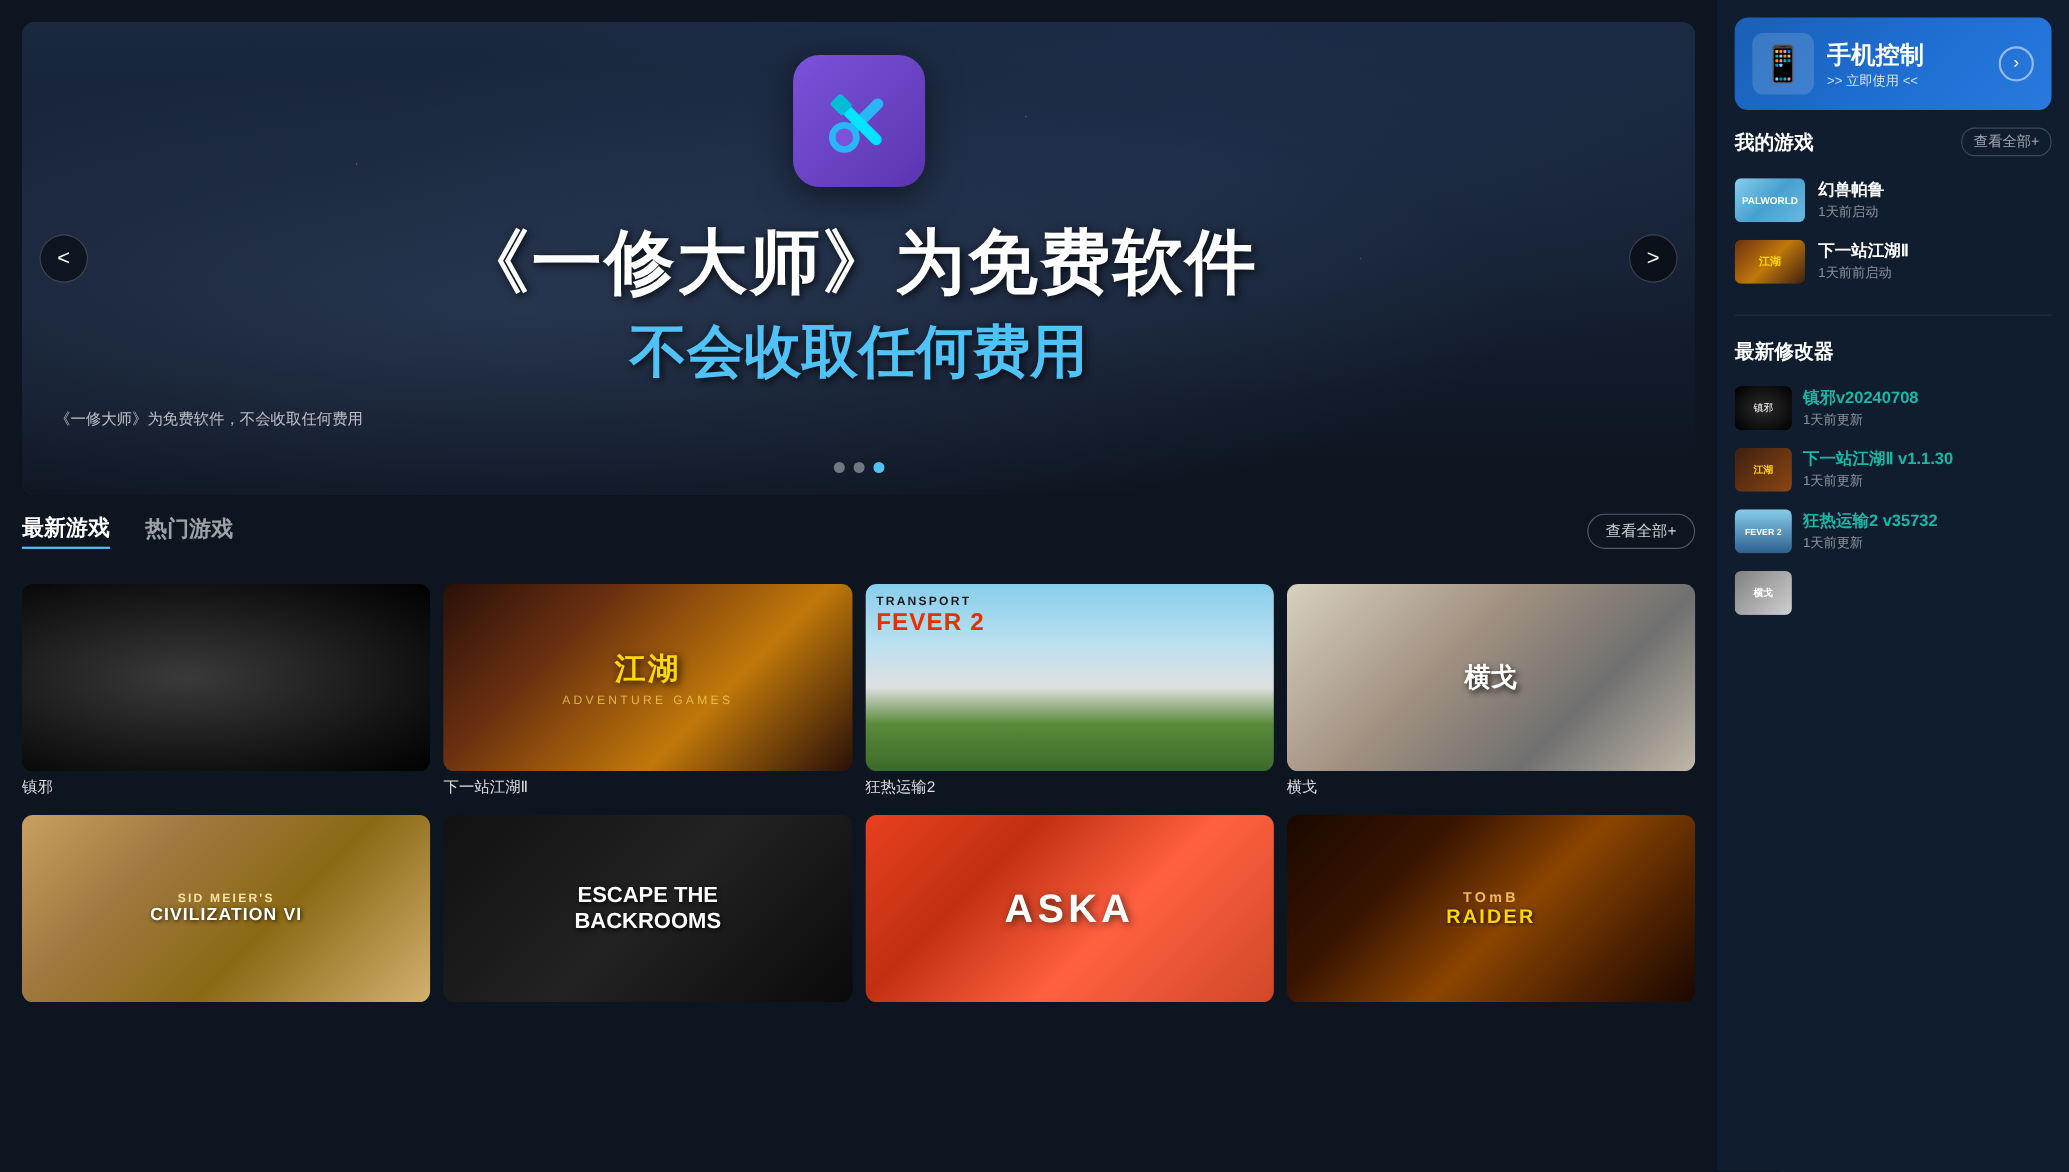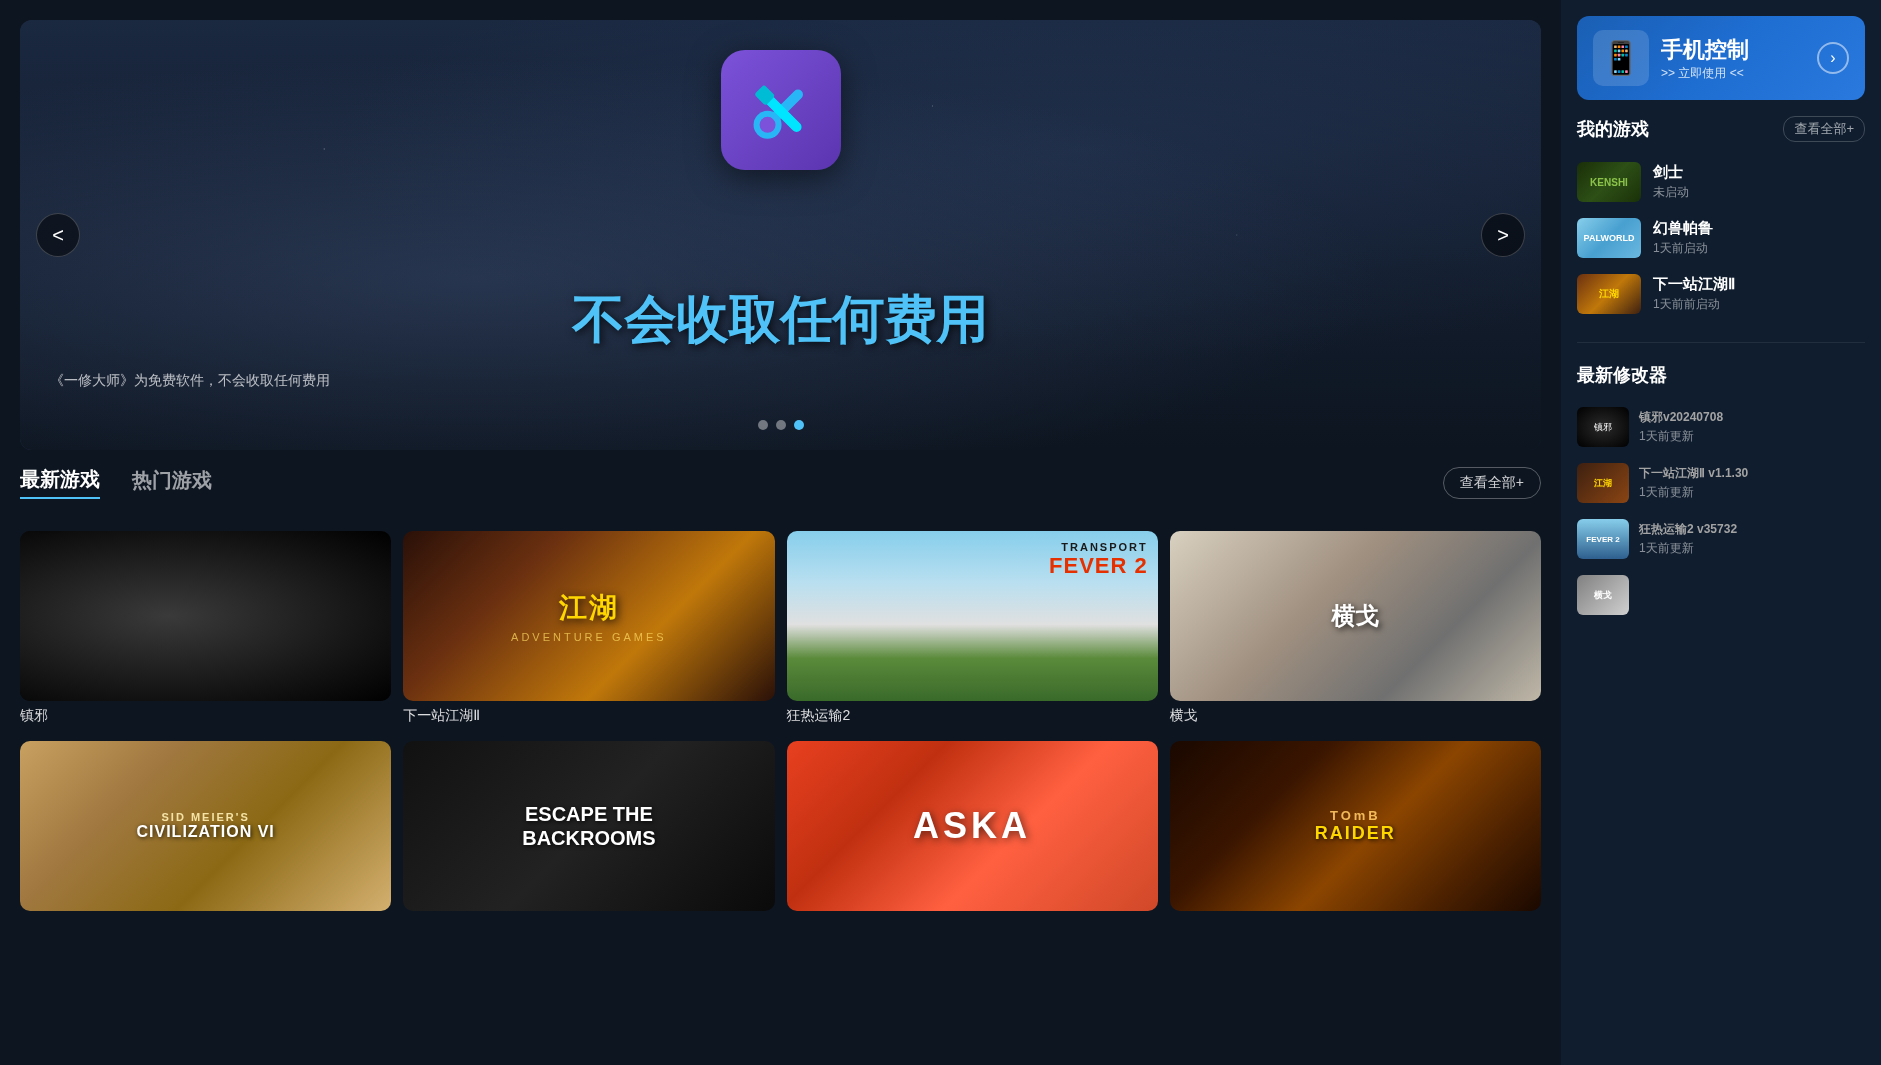--- a/index.html
+++ b/index.html
@@ -349,23 +349,23 @@
     .mod-thumb-1 { background: linear-gradient(135deg, #1a1a2e 0%, #2d2d2d 100%); }
     .mod-thumb-2 { background: linear-gradient(135deg, #3d2010 0%, #8B4513 100%); }
     .mod-thumb-3 { background: linear-gradient(135deg, #0a1628 0%, #2e5f8e 100%); }
     .mod-thumb-4 { background: linear-gradient(135deg, #808080 0%, #d0d0d0 100%); }
 
     .modifier-info {
       flex: 1;
     }
 
     .modifier-name {
-      font-size: 12px;
+      font-size: 15px;
       font-weight: 600;
-      color: #a3a3a3;
+      color: #14b8a6;
     }
 
     .modifier-date {
       font-size: 12px;
       color: rgba(255,255,255,0.5);
       margin-top: 2px;
     }
 
     
     .divider {
@@ -418,20 +418,21 @@
             <circle cx="20" cy="41" r="8" fill="#7B52D9"></circle>
           </g>
 
           <g transform="rotate(45 40 40)">
             <rect x="12" y="36" width="56" height="10" rx="5" fill="#00E5FF"></rect>
             <rect x="10" y="34" width="16" height="14" rx="3" fill="#00BCD4"></rect>
           </g>
         </svg>
       </div>
 
+      <div class="hero-title">《一修大师》为免费软件</div>
       <div class="hero-subtitle">不会收取任何费用</div>
       <div class="hero-desc">《一修大师》为免费软件，不会收取任何费用</div>
 
       <div class="hero-dots">
         <div class="hero-dot"></div>
         <div class="hero-dot"></div>
         <div class="hero-dot active"></div>
       </div>
 
       <div class="hero-arrow left">&lt;</div>
@@ -462,21 +463,21 @@
           <div style="position:absolute; inset:0; display:flex; align-items:center; justify-content:center; flex-direction:column;">
             <div style="font-size:28px; font-weight:900; color:#FFD700; text-shadow:2px 2px 8px rgba(0,0,0,0.9); letter-spacing:2px;">江湖</div>
             <div style="font-size:11px; color:rgba(255,220,100,0.7); margin-top:4px; letter-spacing:3px;">ADVENTURE GAMES</div>
           </div>
         </div>
         <div class="game-name-label">下一站江湖Ⅱ</div>
       </div>
 
       <div class="game-card-outer">
         <div class="card-frame" style="background: linear-gradient(180deg, #87CEEB 0%, #b8dff0 30%, #e0e0e0 55%, #5a8a3a 75%, #3a6a2a 100%); position:relative;">
-          <div style="position:absolute; top:10px; left:10px; right:10px; text-align:right;">
+          <div style="position:absolute; top:10px; left:10px; right:10px; text-align:left;">
             <div style="font-size:11px; font-weight:700; color:#1a1a1a; letter-spacing:2px;">TRANSPORT</div>
             <div style="font-size:22px; font-weight:900; color:#e63000; letter-spacing:1px;">FEVER 2</div>
           </div>
         </div>
         <div class="game-name-label">狂热运输2</div>
       </div>
 
       <div class="game-card-outer">
         <div class="card-frame" style="background: linear-gradient(135deg, #d8d0c0 0%, #a09080 40%, #707070 70%, #c0b8a8 100%); position:relative;">
           <div style="position:absolute; inset:0; display:flex; align-items:center; justify-content:center;">
@@ -542,29 +543,20 @@
       </div>
       <div class="phone-banner-arrow">›</div>
     </div>
 
     <div class="my-games-section">
       <div class="section-header">
         <div class="section-title">我的游戏</div>
         <div class="section-view-all">查看全部+</div>
       </div>
 
-      <div class="game-list-item">
-        <div class="game-list-thumb thumb-kenshi">
-          <div style="width:100%; height:100%; display:flex; align-items:center; justify-content:center; font-size:10px; font-weight:700; color:#8BC34A; background: linear-gradient(135deg, #1a2e08 0%, #2d5016 50%, #1a3008 100%);">KENSHI</div>
-        </div>
-        <div class="game-list-info">
-          <div class="game-list-name">剑士</div>
-          <div class="game-list-status">未启动</div>
-        </div>
-      </div>
 
       <div class="game-list-item">
         <div class="game-list-thumb thumb-palworld">
           <div style="width:100%; height:100%; background: linear-gradient(135deg, #87CEEB 0%, #48a0d0 50%, #6ab8e0 100%); display:flex; align-items:center; justify-content:center; font-size:9px; font-weight:700; color:#fff;">PALWORLD</div>
         </div>
         <div class="game-list-info">
           <div class="game-list-name">幻兽帕鲁</div>
           <div class="game-list-status">1天前启动</div>
         </div>
       </div>

